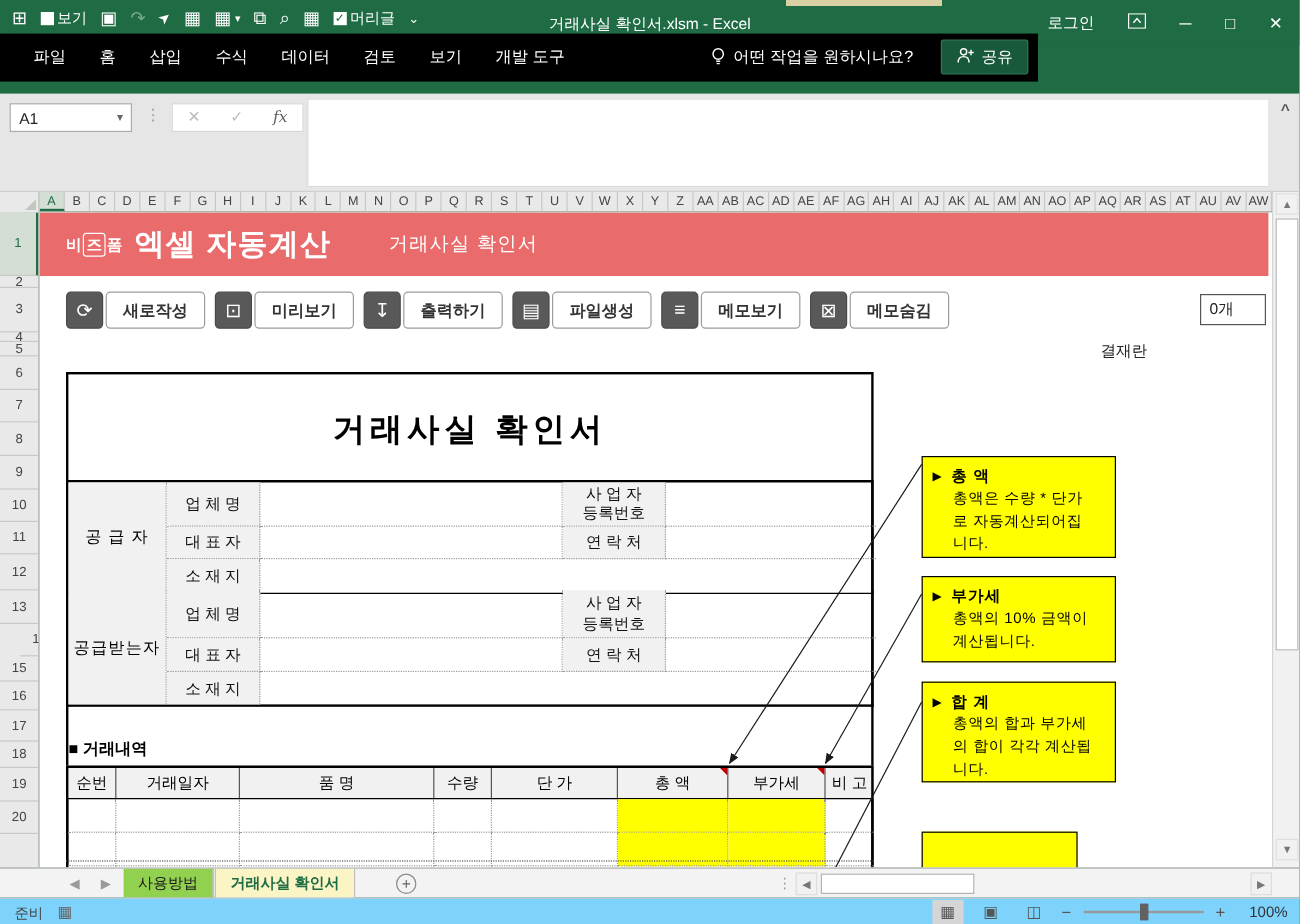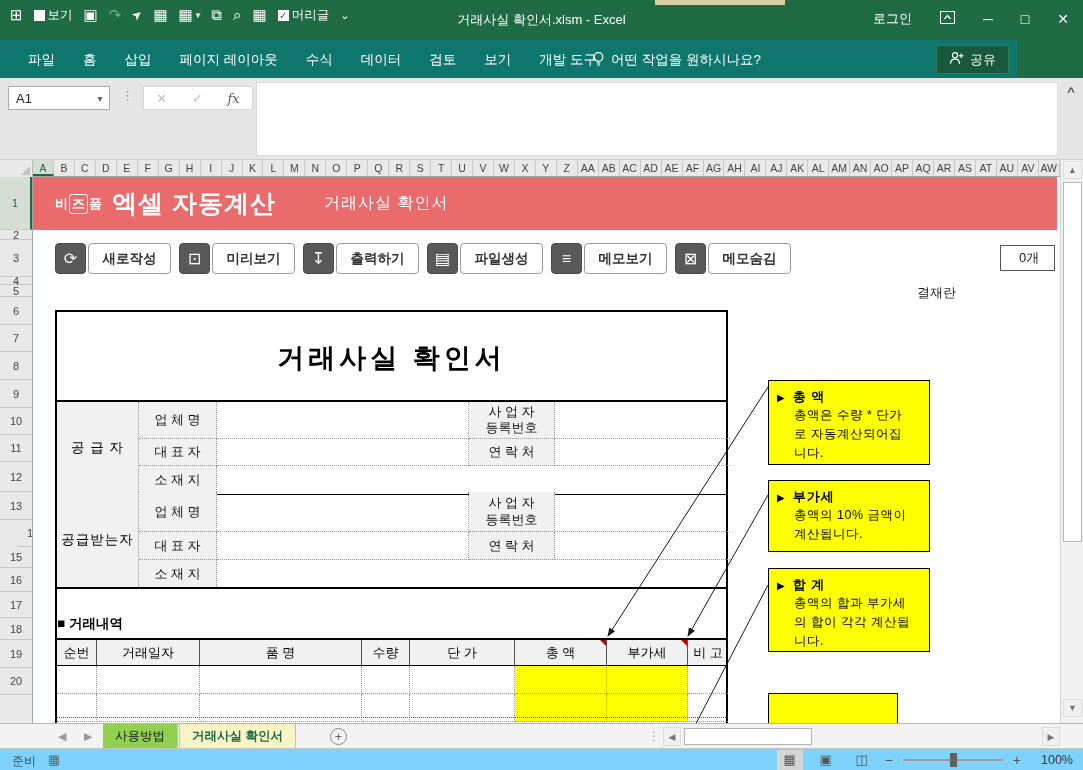--- a/index.html
+++ b/index.html
@@ -13,21 +13,21 @@
   .qat .dim { color:#7fa78f; }
   .qat .lbl { font-size:12.5px; }
   .cb { display:inline-block; width:11px; height:11px; background:#fff; color:#1F6B44; font-size:10px; line-height:11px; text-align:center; vertical-align:-1px; }
   .qat-group { display:flex; align-items:center; gap:3px; }
   .win-title { position:absolute; left:50%; top:11px; transform:translateX(-50%); font-size:13px; white-space:nowrap; }
   .title-right { position:absolute; right:14px; top:0; height:38px; display:flex; align-items:center; gap:28px; font-size:13px; }
   .wbtn { font-size:14px; }
   .artifact { position:absolute; left:655px; top:0; width:130px; height:5px; background:#D9D0A3; }
 
   
-  .ribbon { position:absolute; left:0; top:40px; width:1017px; height:40px; background:#0f766e; color:#fff; }
+  .ribbon { position:absolute; left:0; top:28px; width:865px; height:40px; background:#000000; color:#fff; }
   .rtabs { position:absolute; left:14px; top:0; height:40px; display:flex; align-items:center; gap:0; }
   .rtab { padding:0 14px; font-size:13.5px; height:40px; line-height:40px; white-space:nowrap; }
   .tellme { display:flex; align-items:center; gap:6px; padding:0 14px; font-size:13.5px; }
   .share-btn { position:absolute; right:8px; top:5px; height:29px; background:#17593A; border:1px solid #2E7A53; border-radius:2px; display:flex; align-items:center; gap:6px; padding:0 12px; color:#fff; font-size:13px; }
 
   
   .formula-row { position:absolute; left:0; top:78px; width:1083px; height:82px; background:#E6E6E6; border-bottom:1px solid #CFCFCF; }
   .name-box { position:absolute; left:8px; top:8px; width:102px; height:24px; background:#fff; border:1px solid #ABABAB; font-size:13px; color:#222; display:flex; align-items:center; }
   .name-box .txt { flex:1; padding-left:7px; }
   .name-box .dd { width:18px; text-align:center; color:#666; font-size:10px; }
@@ -66,21 +66,21 @@
   .logo { margin-left:22px; font-size:13px; font-weight:bold; display:flex; align-items:center; }
   .logo .boxed { border:1.5px solid #fff; border-radius:3px; padding:0 2px; margin:0 1px; }
   .banner-title { font-size:25px; font-weight:bold; margin-left:10px; letter-spacing:1px; }
   .banner-sub { font-size:16px; margin-left:48px; letter-spacing:1px; }
 
   .actions { position:absolute; left:22px; top:66px; display:flex; gap:8px; }
   .abtn { display:flex; align-items:stretch; height:31px; }
   .abtn .ic { width:31px; background:#595959; border:1px solid #4a4a4a; border-radius:4px; color:#fff; font-size:16px; display:flex; align-items:center; justify-content:center; }
   .abtn .lb { width:83px; background:#fff; border:1.5px solid #9C9C9C; border-radius:4px; margin-left:2px; font-size:13.5px; font-weight:bold; color:#333; display:flex; align-items:center; justify-content:center; }
   .approval { position:absolute; left:884px; top:73px; font-size:13px; color:#222;margin-top:34px; }
-  .approval-box { position:absolute; left:967px; top:68px; width:55px; height:26px; background:#fff; border:1.5px solid #555; font-size:13px; color:#222; line-height:23px; padding-left:18px; }
+  .approval-box { position:absolute; left:967px; top:68px; width:55px; height:26px; background:#fff; border:1.5px solid #555; font-size:13px; color:#222; line-height:23px; padding-left:7px; }
 
   .doc { position:absolute; left:22px; top:133px; width:673px; height:420px; border:2px solid #000; background:#fff; }
   .doc-title { position:absolute; left:0; top:28px; width:100%; text-align:center; font-size:27px; font-weight:bold; letter-spacing:4px; color:#000; }
 
   .info { position:absolute; left:-2px; width:673px; display:grid; grid-template-columns:82px 78px 252px 86px 175px; border-left:2px solid #000; border-right:2px solid #000; }
   .info.sup { top:88px; grid-template-rows:37px 27px 28px; border-top:2px solid #000; border-bottom:1.5px solid #000; }
   .info.rec { top:180px; grid-template-rows:40px 28px 27px; border-bottom:2px solid #000; }
   .cell { border-right:1px dotted #999; border-bottom:1px dotted #999; font-size:13px; color:#111; display:flex; align-items:center; justify-content:center; text-align:center; }
   .cell:nth-last-child(-n+1){ border-bottom:none; }
   .cell.last { border-right:none; }
@@ -179,21 +179,20 @@
     <span class="wbtn">✕</span>
   </div>
   <div class="artifact"></div>
 </div>
 
 <div class="ribbon">
   <div class="rtabs">
       <span class="rtab">파일</span>
       <span class="rtab">홈</span>
       <span class="rtab">삽입</span>
-      <span class="rtab">페이지 레이아웃</span>
       <span class="rtab">수식</span>
       <span class="rtab">데이터</span>
       <span class="rtab">검토</span>
       <span class="rtab">보기</span>
       <span class="rtab">개발 도구</span>
     </div>
   <div class="tellme" style="position:absolute;left:578px;top:0;height:40px;">
     <span>
       <svg width="13" height="16" viewBox="0 0 13 16">
           <circle cx="6.5" cy="6" r="4.3" fill="none" stroke="#fff" stroke-width="1.2"></circle>

